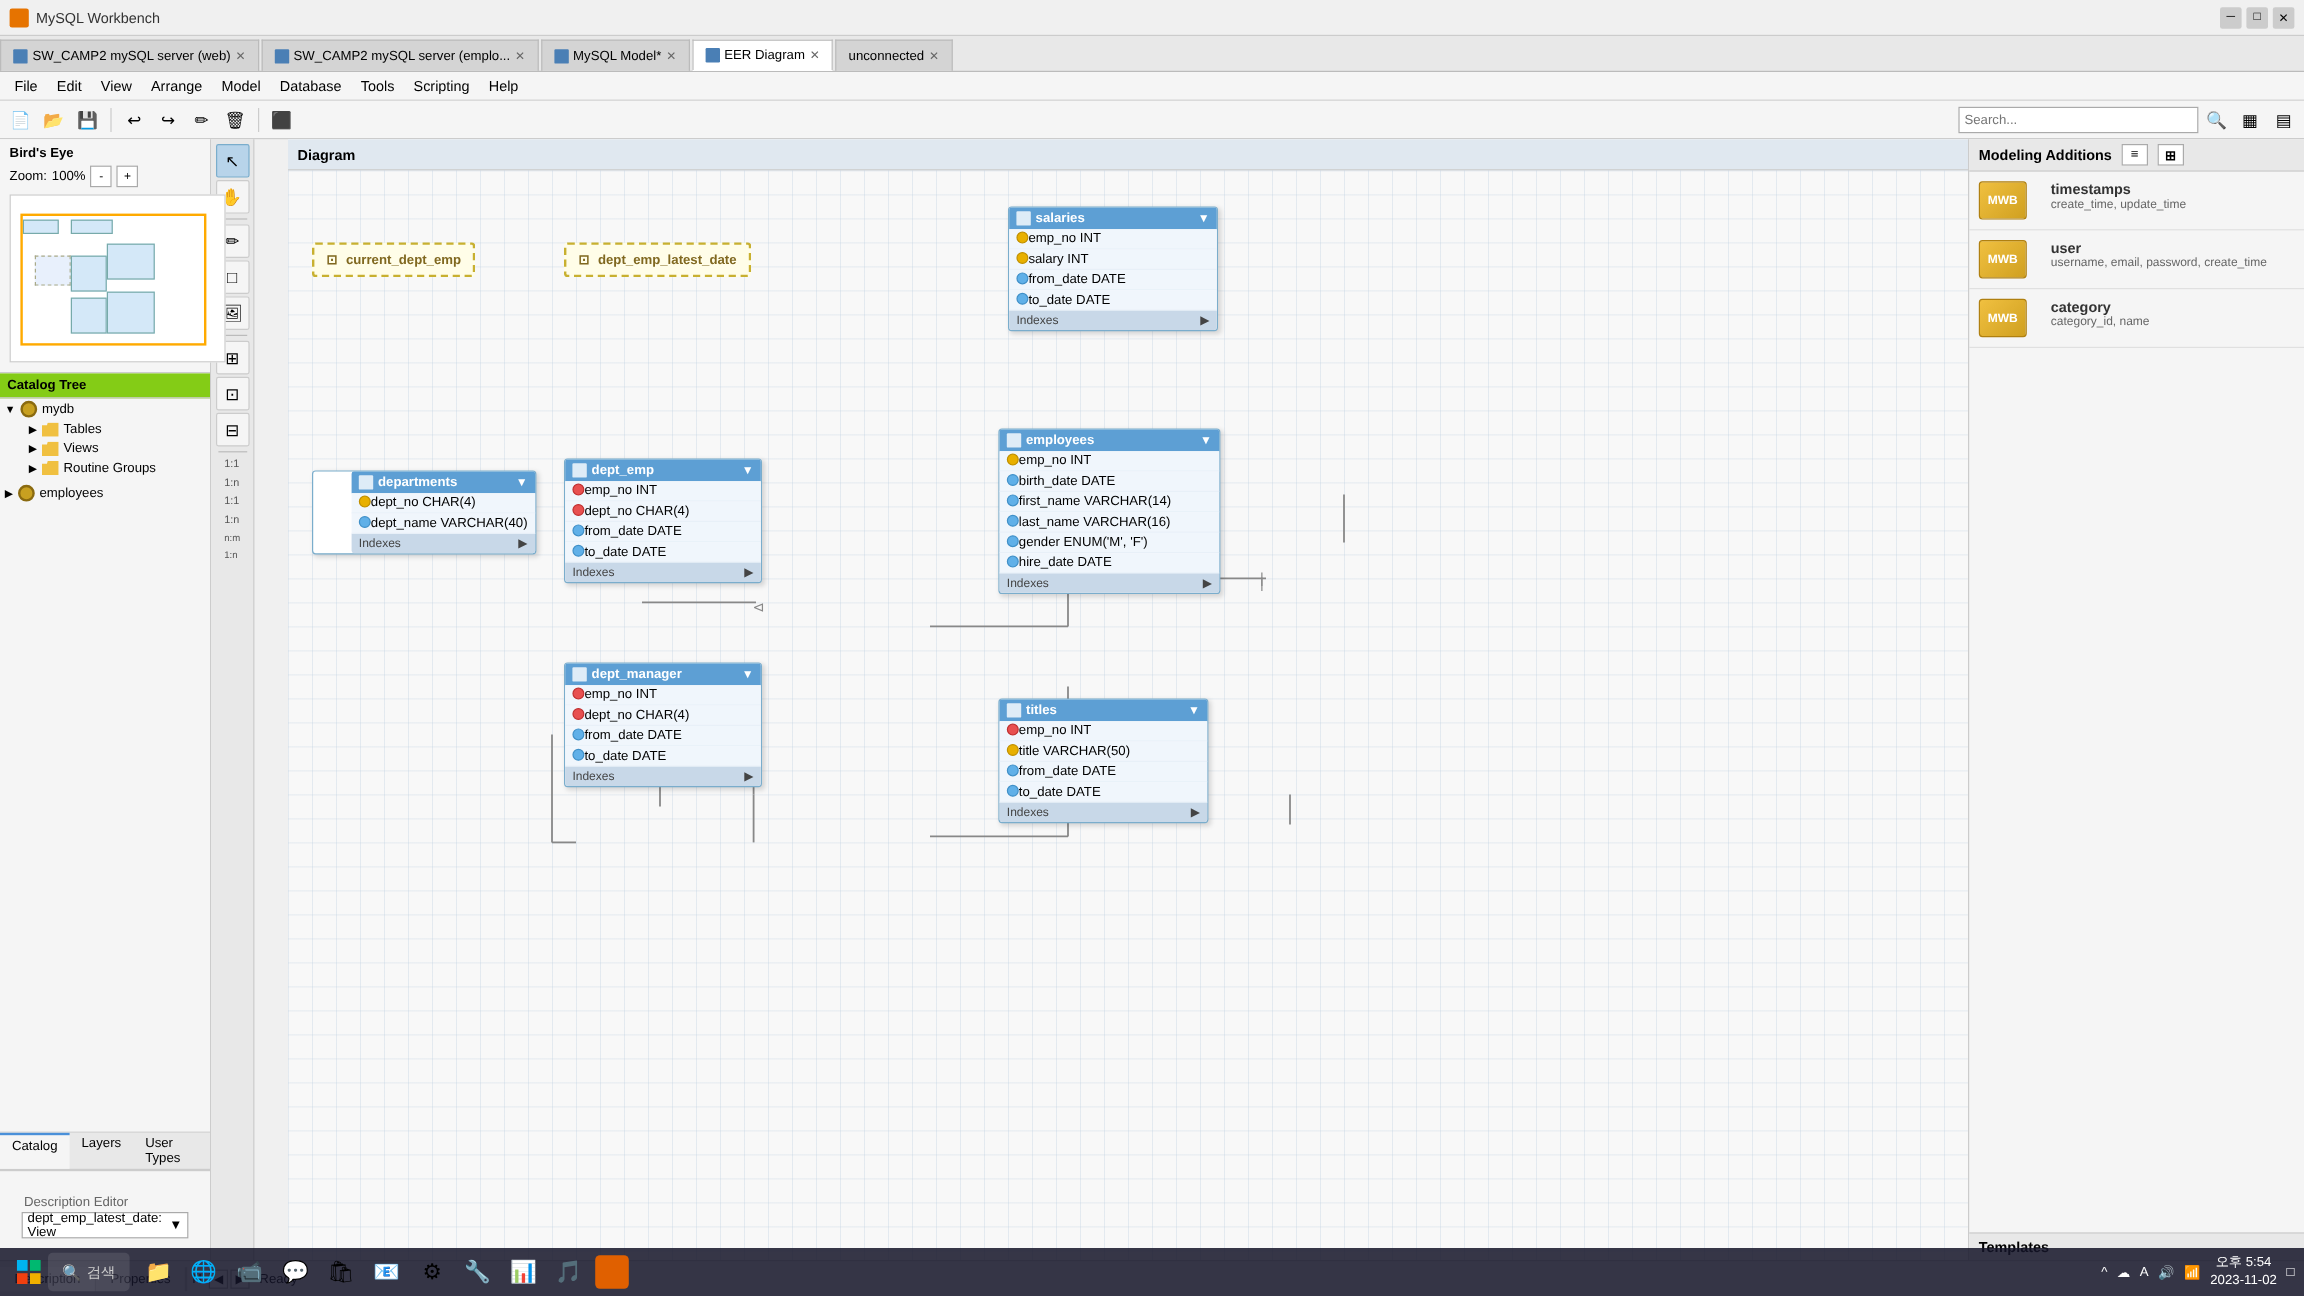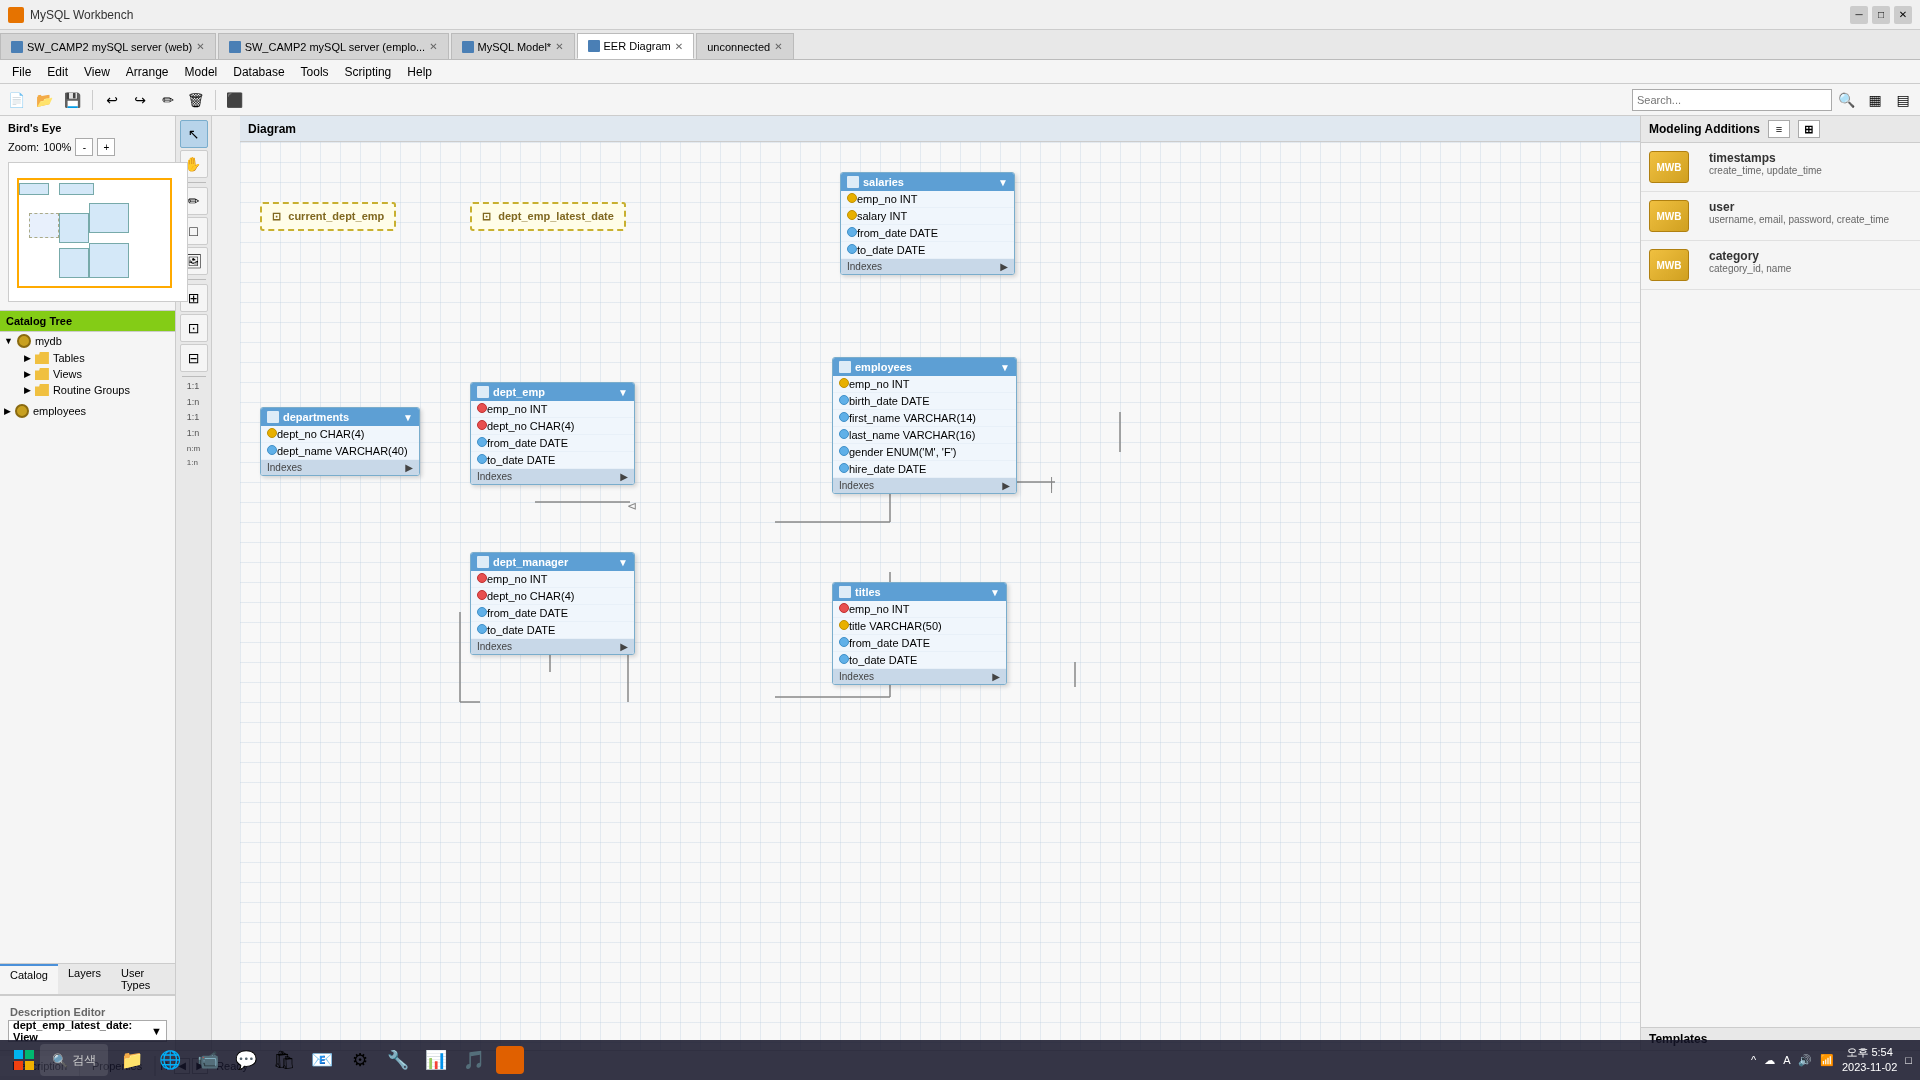--- a/index.html
+++ b/index.html
@@ -50,21 +50,21 @@
     .tree-arrow { font-size: 9px; }
     .tree-icon-db { display: inline-block; width: 14px; height: 14px; background: #c8a020; border-radius: 50%; border: 2px solid #8a6a10; }
     .tree-icon-folder { display: inline-block; width: 14px; height: 12px; background: #f0c040; clip-path: polygon(0 20%, 30% 20%, 35% 0%, 100% 0%, 100% 100%, 0 100%); }
 
     
     #catalog-layers-tabs { display: flex; border-bottom: 1px solid #ccc; background: #e8e8e8; }
     .cl-tab { padding: 3px 10px; font-size: 11px; cursor: pointer; }
     .cl-tab.active { background: #f5f5f5; border-top: 2px solid #4a90d9; }
 
     
-    #desc-editor { border-top: 1px solid #ccc; padding: 8px; font-weight: bold; }
+    #desc-editor { border-top: 1px solid #ccc; padding: 18px; }
     #desc-title { font-size: 11px; color: #666; padding: 2px; }
     .desc-dropdown { width: 100%; height: 22px; border: 1px solid #aaa; font-size: 11px; background: white; cursor: pointer; display: flex; align-items: center; justify-content: space-between; padding: 0 4px; }
 
     
     #tool-panel { width: 36px; background: #e8e8e8; border-right: 1px solid #ccc; display: flex; flex-direction: column; align-items: center; padding: 4px 2px; gap: 2px; }
     .vtool-btn { width: 28px; height: 28px; border: 1px solid #ccc; background: #f5f5f5; cursor: pointer; display: flex; align-items: center; justify-content: center; font-size: 14px; border-radius: 2px; }
     .vtool-btn.active { background: #b8d4ea; border-color: #7aadcc; }
     .vtool-separator { width: 24px; height: 1px; background: #bbb; margin: 2px 0; }
 
     
@@ -389,21 +389,21 @@
         <div class="table-row">
           <div class="field-icon regular"></div>
           <span>hire_date DATE</span>
         </div>
         <div class="indexes-row">
           <span>Indexes</span>
           <span class="indexes-arrow">▶</span>
         </div>
       </div>
 
-      <div class="db-table" style="left:20px;top:265px;min-width:160px;">
+      <div class="db-table" style="left:20px;top:250px;min-width:160px;padding-left:32px;">
         <div class="table-header">
           <div class="table-icon"></div>
           <span>departments</span>
           <span class="table-arrow">▼</span>
         </div>
         <div class="table-row">
           <div class="field-icon pk"></div>
           <span>dept_no CHAR(4)</span>
         </div>
         <div class="table-row">

